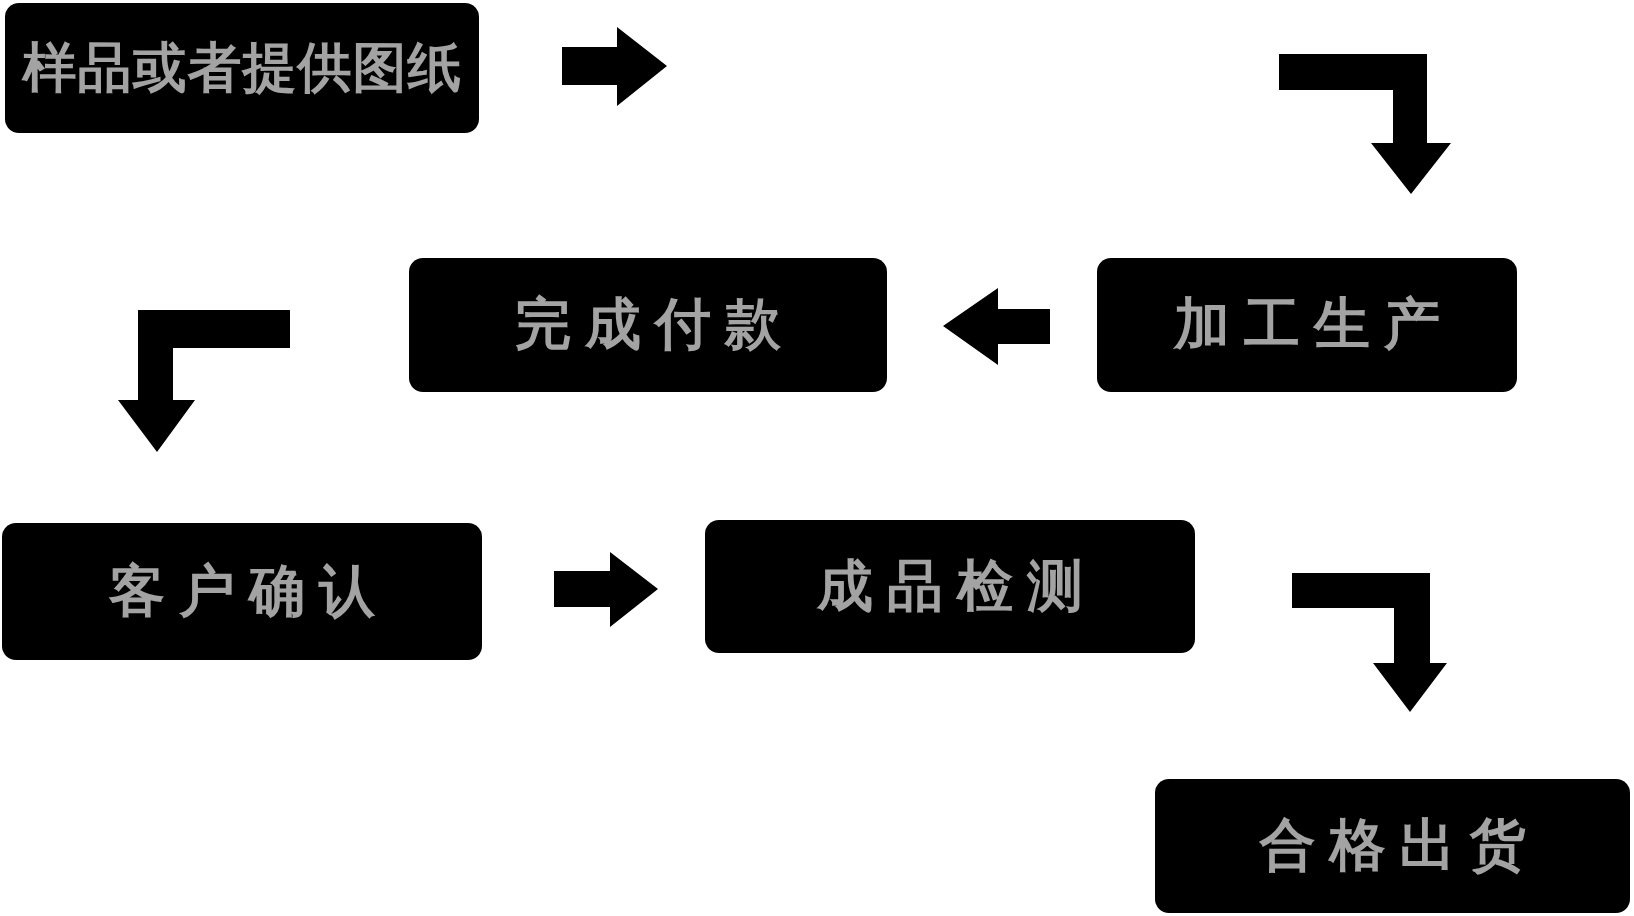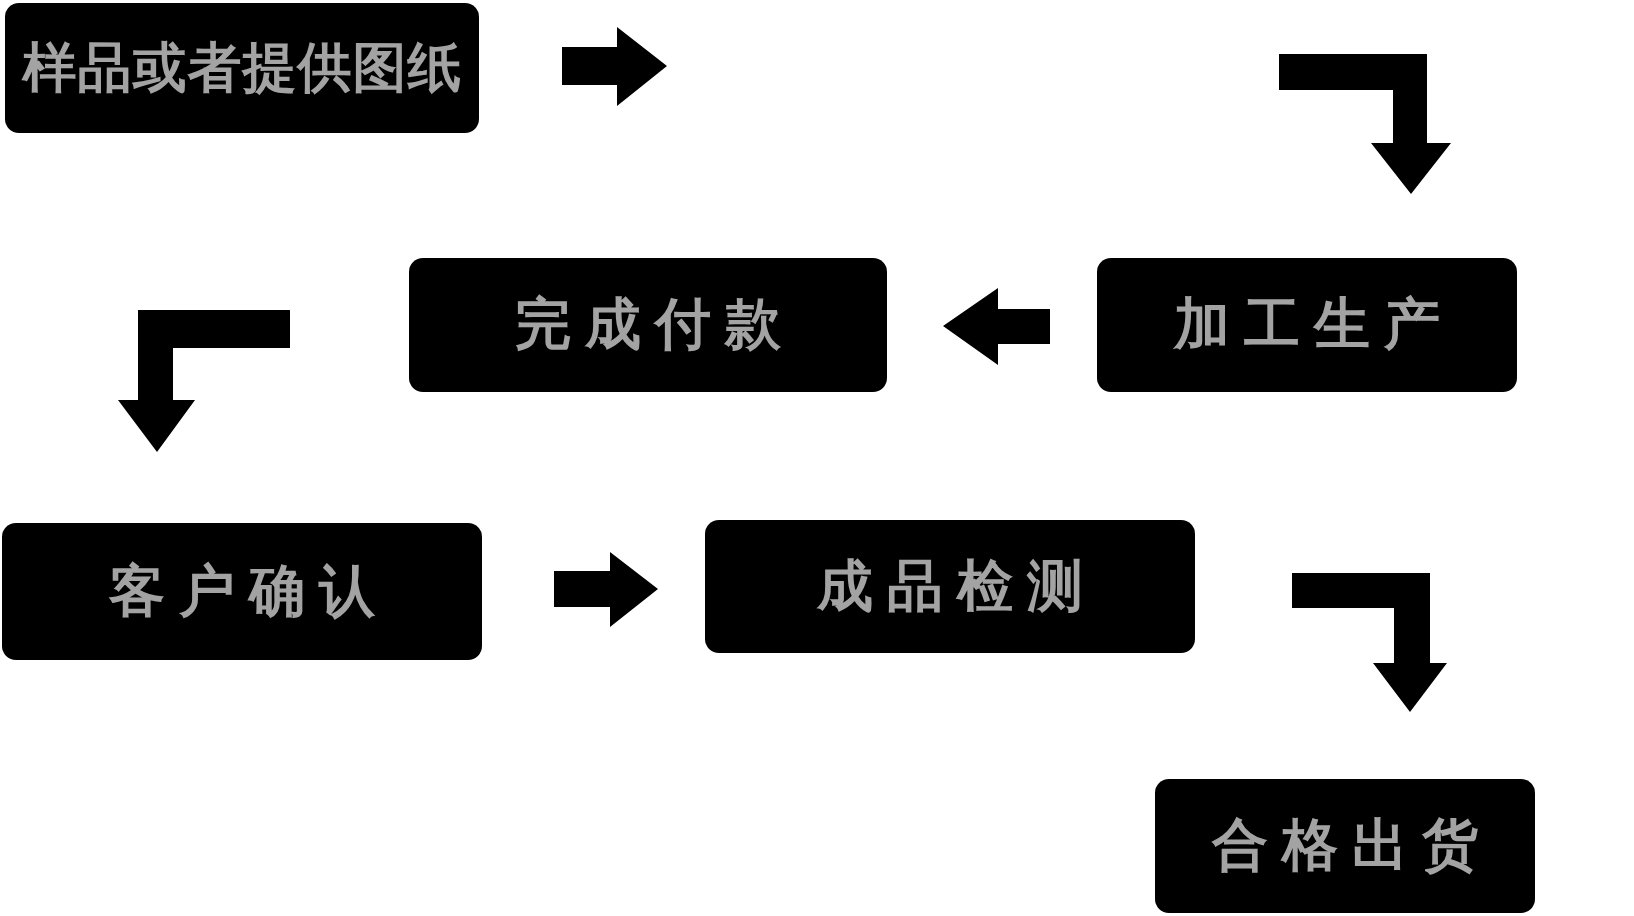--- a/index.html
+++ b/index.html
@@ -25,21 +25,21 @@
     letter-spacing: 14px;
     text-indent: 14px; 
   }
   .node.wide { font-size: 54px; letter-spacing: 1px; text-indent: 1px; }
   .n1 { left: 5px;    top: 3px;   width: 474px; height: 130px; }
   .n2 { left: 742px;  top: 3px;   width: 478px; height: 129px; }
   .n3 { left: 1097px; top: 258px; width: 420px; height: 134px; }
   .n4 { left: 409px;  top: 258px; width: 478px; height: 134px; }
   .n5 { left: 2px;    top: 523px; width: 480px; height: 137px; }
   .n6 { left: 705px;  top: 520px; width: 490px; height: 133px; font-family: Liberation Serif, serif; }
-  .n7 { left: 1155px; top: 779px; width: 380px; height: 134px; }
+  .n7 { left: 1155px; top: 779px; width: 475px; height: 134px; }
   .arrows {
     position: absolute;
     left: 0; top: 0;
     width: 1634px;
     height: 916px;
     pointer-events: none;
   }
   .arrows polygon { fill: #000000; }
 </style>
 </head>

